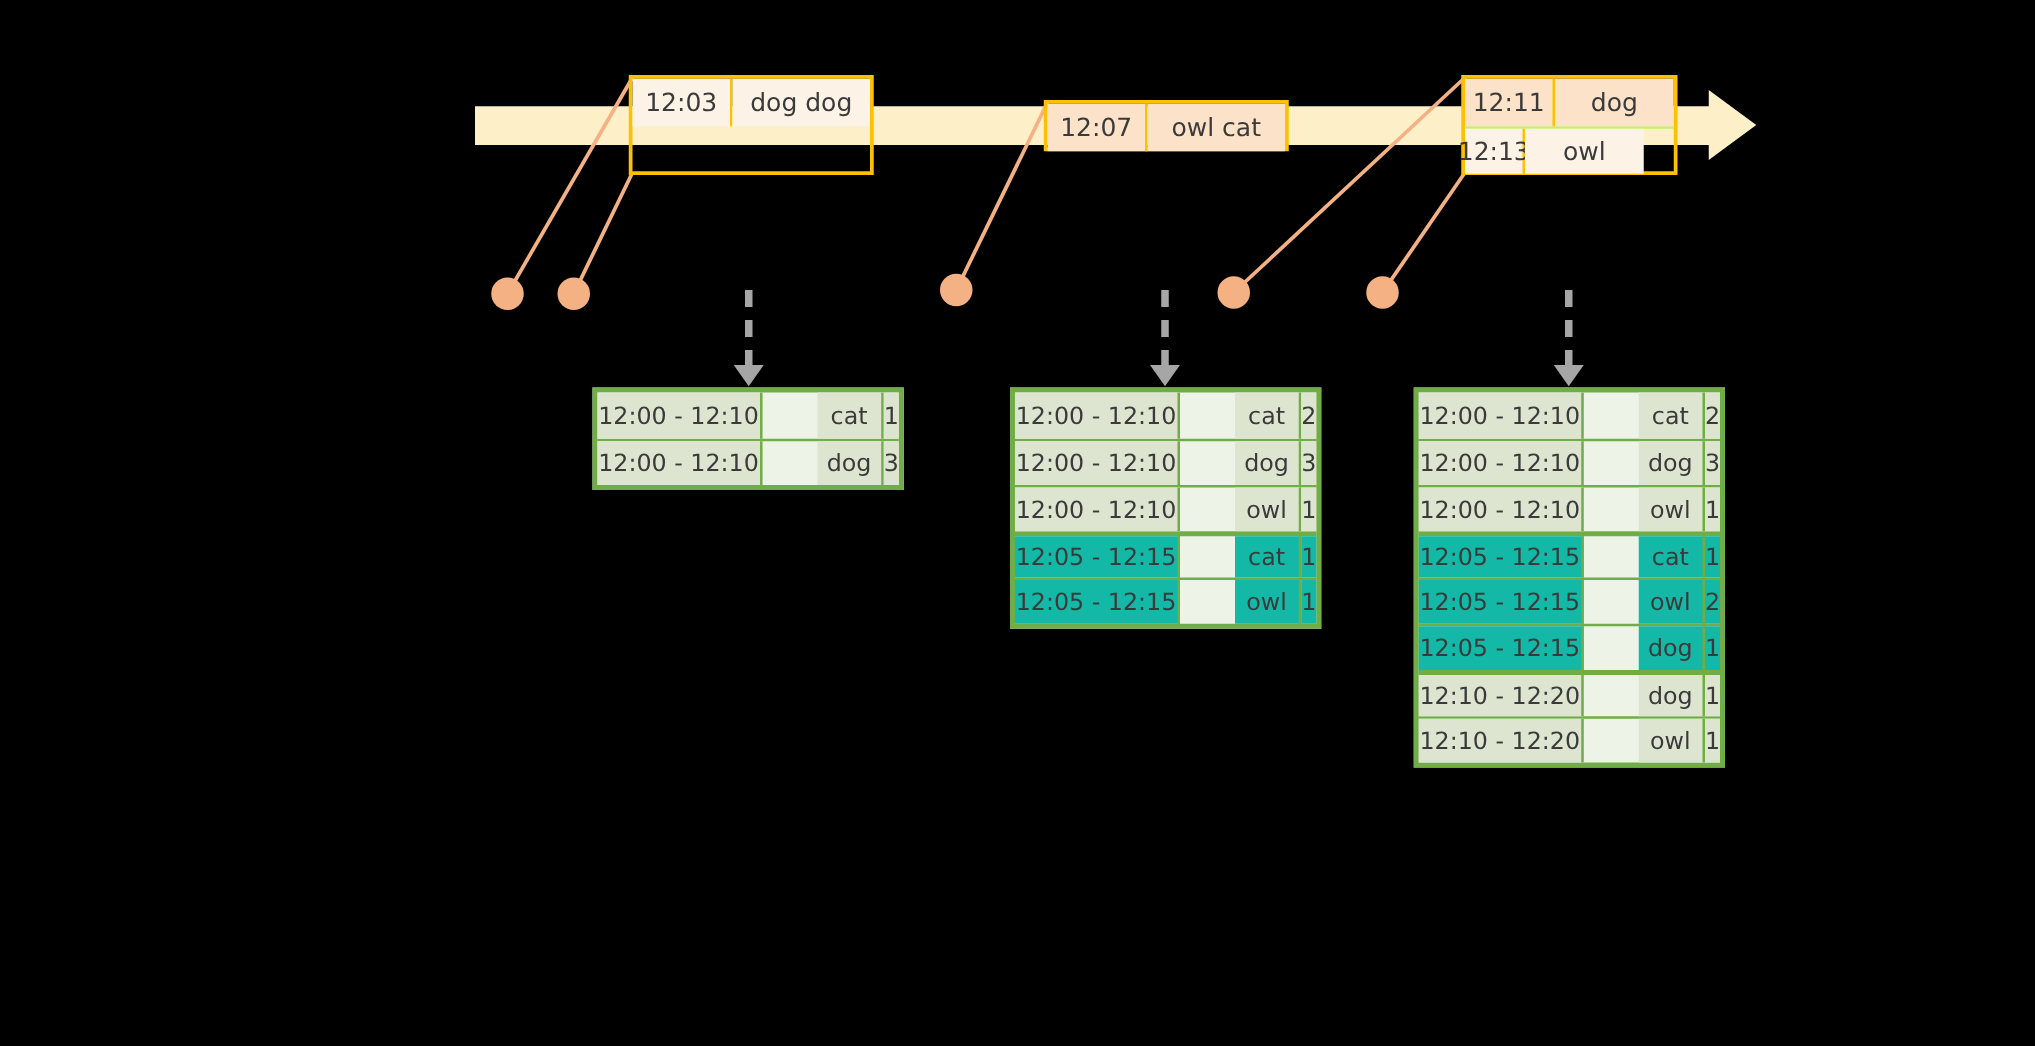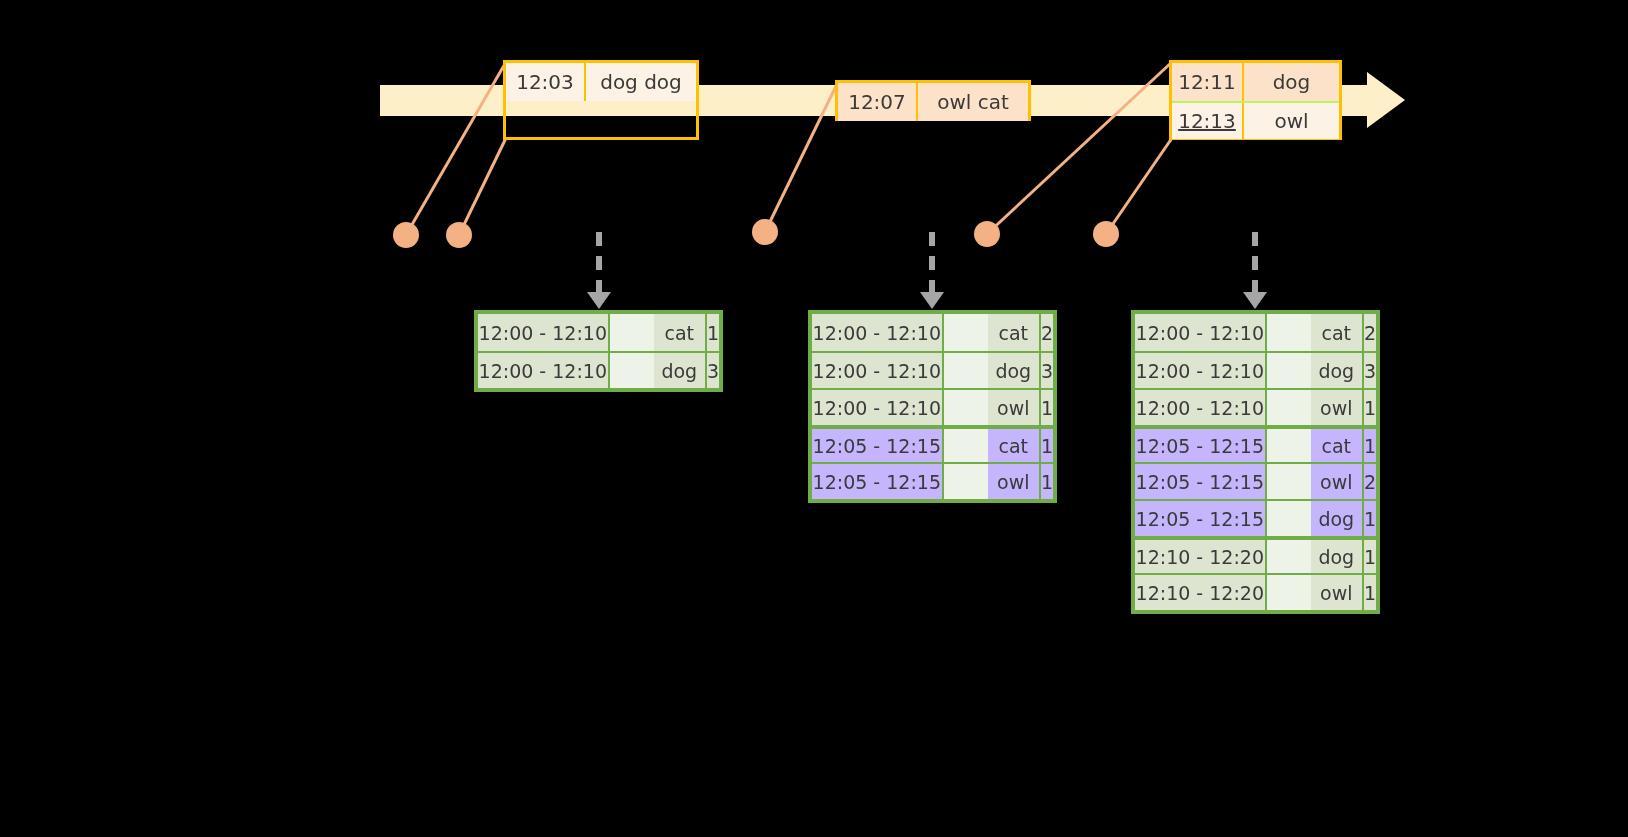--- a/index.html
+++ b/index.html
@@ -29,21 +29,21 @@
   .dash{position:absolute;width:6px;background:
         repeating-linear-gradient(to bottom,#a6a6a6 0 14px,transparent 14px 24px);}
   .dash-head{position:absolute;width:0;height:0;border-left:12px solid transparent;
              border-right:12px solid transparent;border-top:17px solid #a6a6a6;}
 
   
   .tbl{position:absolute;border:4px solid #70ad47;box-sizing:border-box;background:#eef3e7;}
   .trow{display:flex;height:37px;box-sizing:border-box;}
   .trow + .trow{border-top:2px solid #70ad47;}
   .trow.g1 .cell{background:#dde5d0;text-align:right;}
-  .trow.g2 .cell{background:#c4b5fd;}
+  .trow.g2 .cell{background:#14b8a6;}
   .trow.sep{border-top:4px solid #70ad47;}
   .tbl .cell{display:flex;align-items:center;justify-content:center;
              font-size:19px;color:#3a3a3a;box-sizing:border-box;}
   .tbl .cell.range{border-right:2px solid #70ad47;}
   .tbl .cell.word{border-right:2px solid #70ad47;margin-left:44px;}
 </style>
 </head>
 <body>
 
 <div id="stage">
@@ -81,21 +81,21 @@
       <div class="c" style="width:110px;">owl cat</div>
     </div>
   </div>
 
   <div class="evt" style="left:1169px;top:60px;width:173px;height:80px;">
     <div class="evt-row dark">
       <div class="c time" style="width:72px;text-align:center;">12:11</div>
       <div class="c" style="width:95px;">dog</div>
     </div>
     <div class="evt-row light">
-      <div class="c time" style="width:72px;text-decoration:underline;">12:13</div>
+      <div class="c time" style="width:48px;">12:13</div>
       <div class="c" style="width:95px;">owl</div>
     </div>
   </div>
 
   <div class="dash" style="left:596px;top:232px;height:62px;"></div>
   <div class="dash-head" style="left:587px;top:292px;"></div>
 
   <div class="dash" style="left:929px;top:232px;height:62px;"></div>
   <div class="dash-head" style="left:920px;top:292px;"></div>
 

